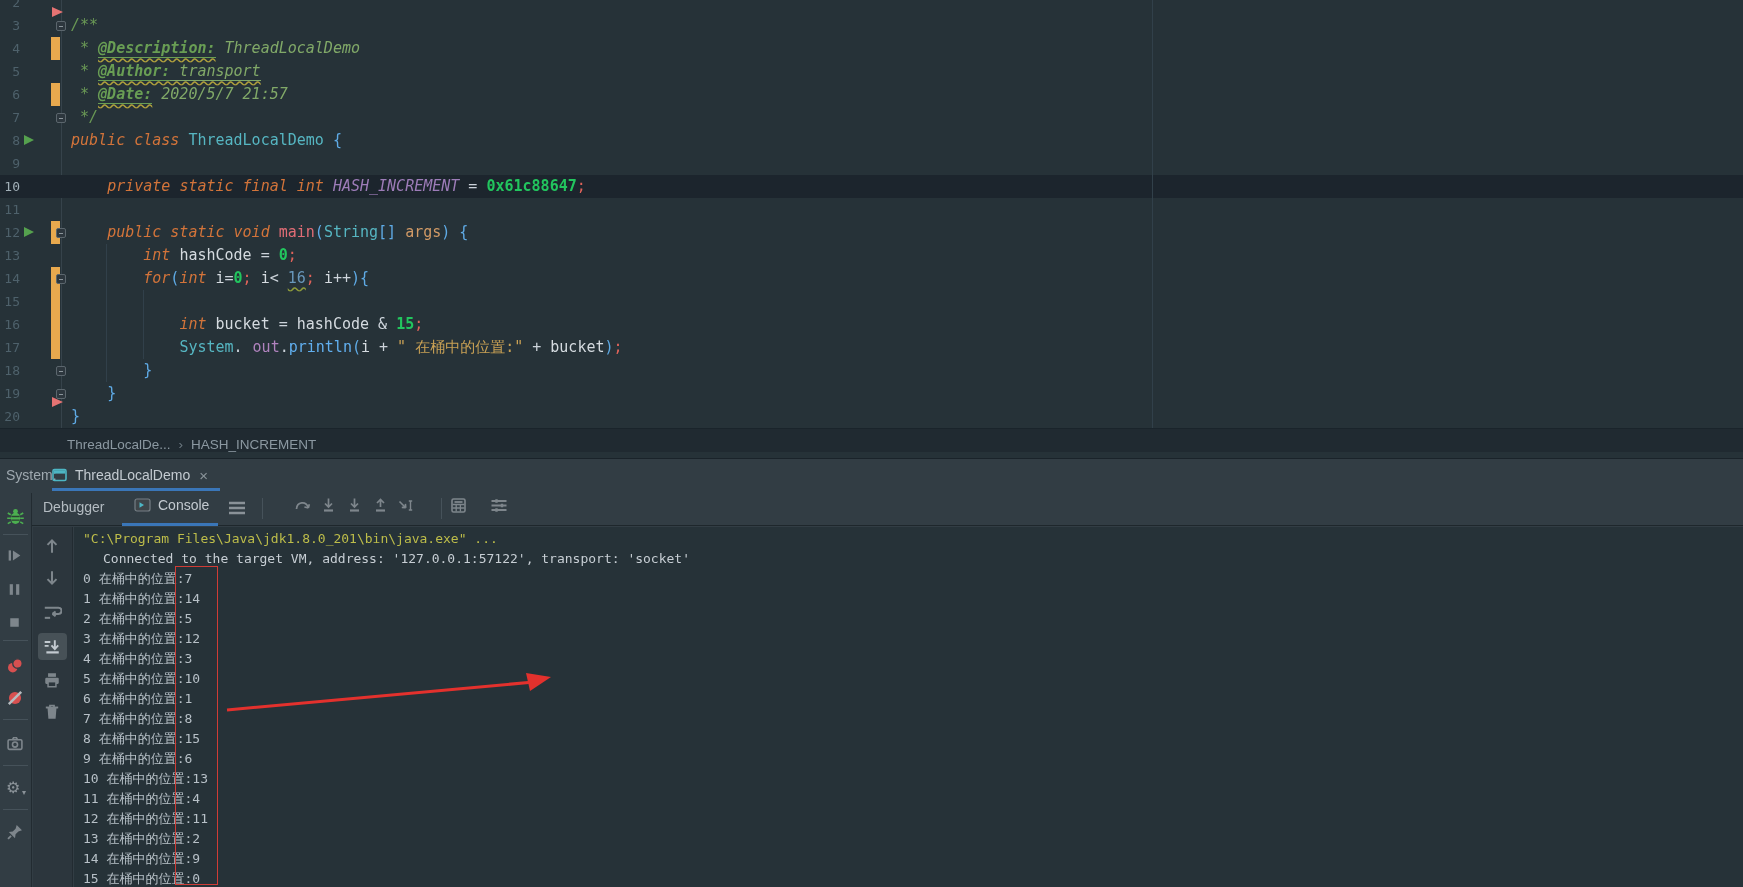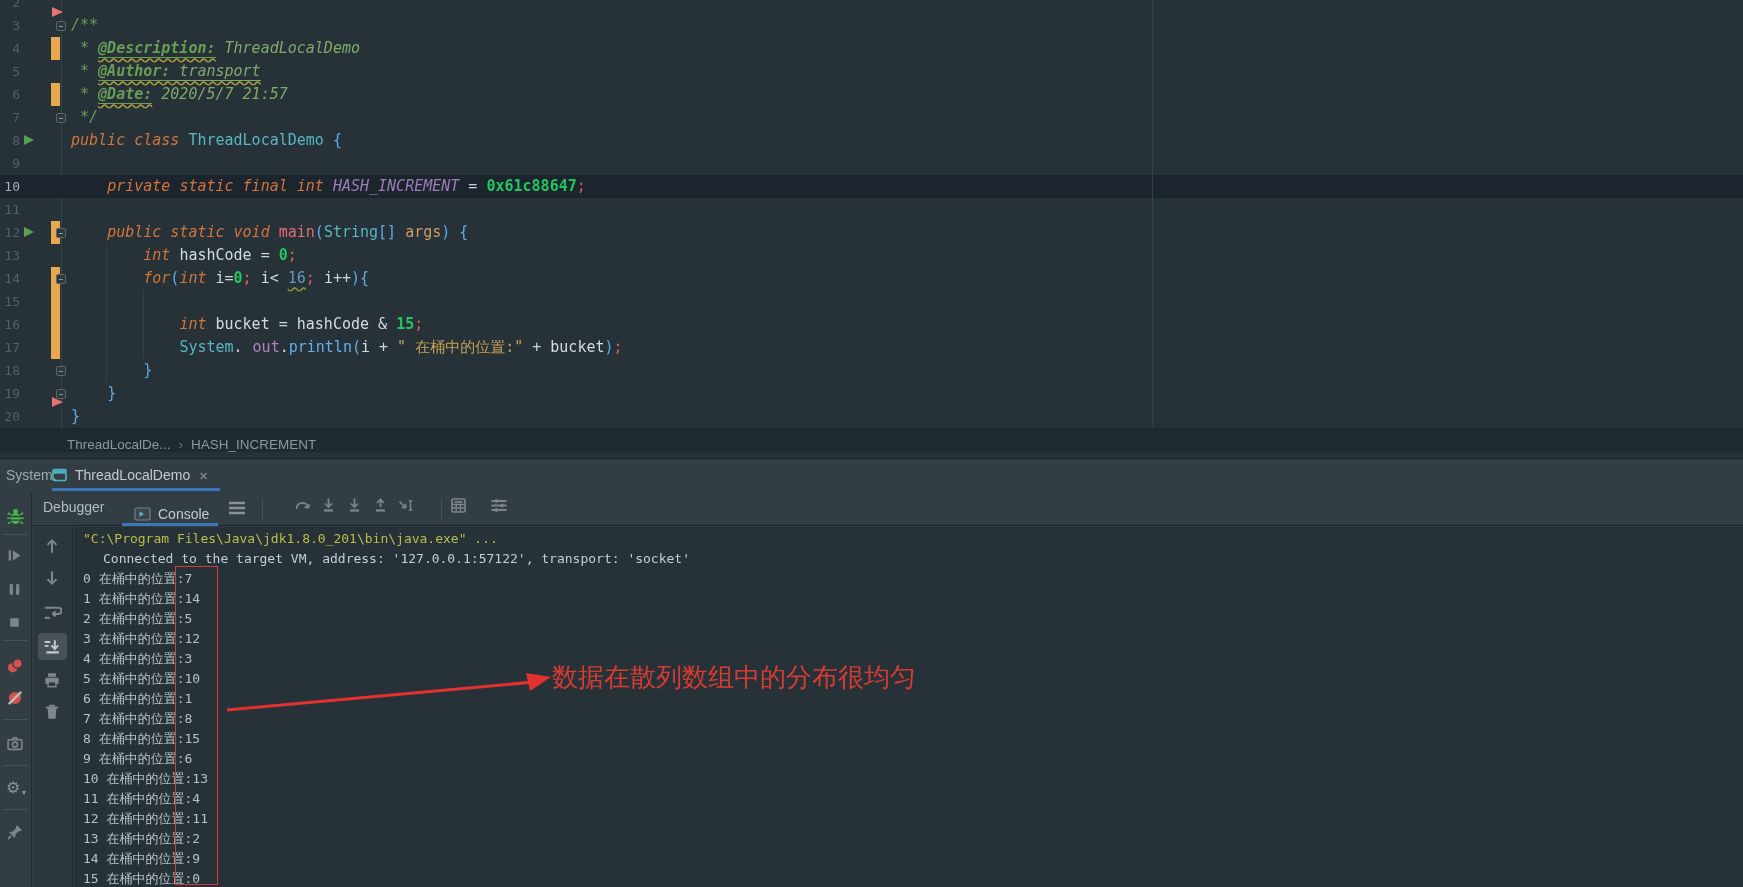--- a/index.html
+++ b/index.html
@@ -52,21 +52,21 @@
   #debug { position:absolute; left:0; top:458px; width:1743px; height:429px; background:#323d44; border-top:1px solid #1a232a; }
   #debug-header { position:absolute; left:0; top:0; width:100%; height:33px; }
   .debug-label { position:absolute; left:6px; top:8px; font-size:14px; color:#9fa9b0; }
   .session-tab { position:absolute; left:52px; top:2px; height:28px; display:flex; align-items:center; }
   .session-tab .title { margin-left:7px; font-size:14px; color:#c3cad0; }
   .session-tab .close { margin-left:9px; font-size:15px; color:#8a949a; }
   .session-underline { position:absolute; left:52px; top:29px; width:168px; height:3px; background:#3a76b8; }
 
   #debug-toolbar { position:absolute; left:0; top:34px; width:100%; height:33px; border-bottom:1px solid #1e272c; }
   .tab-debugger { position:absolute; left:43px; top:6px; font-size:14px; color:#b4bcc2;text-align:center; }
-  .tab-console  { position:absolute; left:134px; top:13px; display:flex; align-items:center; }
+  .tab-console  { position:absolute; left:134px; top:4px; display:flex; align-items:center; }
   .tab-console .lbl { margin-left:7px; font-size:14px; color:#c3cad0; }
   .console-underline { position:absolute; left:122px; top:30px; width:96px; height:3px; background:#3a76b8; }
   .tb-icon { position:absolute; top:4px; }
   .v-sep { position:absolute; top:5px; width:1px; height:21px; background:#46525a; }
 
   
   #left-strip { position:absolute; left:0; top:34px; width:32px; height:395px; background:#323d44; border-right:1px solid #222b31; }
   .strip-icon { position:absolute; left:6px; }
   .strip-sep { position:absolute; left:3px; width:25px; height:1px; background:#46525a; }
   #console-gutter { position:absolute; left:33px; top:68px; width:40px; height:361px; background:#2c363d; border-right:1px solid #222b31; }
@@ -350,15 +350,14 @@
     <div id="console">
       <div id="console-text"><div class="con-line con-cmd">"C:\Program Files\Java\jdk1.8.0_201\bin\java.exe" ...</div><div class="con-line con-sys">Connected to the target VM, address: '127.0.0.1:57122', transport: 'socket'</div><div class="con-line">0 在桶中的位置:7</div><div class="con-line">1 在桶中的位置:14</div><div class="con-line">2 在桶中的位置:5</div><div class="con-line">3 在桶中的位置:12</div><div class="con-line">4 在桶中的位置:3</div><div class="con-line">5 在桶中的位置:10</div><div class="con-line">6 在桶中的位置:1</div><div class="con-line">7 在桶中的位置:8</div><div class="con-line">8 在桶中的位置:15</div><div class="con-line">9 在桶中的位置:6</div><div class="con-line">10 在桶中的位置:13</div><div class="con-line">11 在桶中的位置:4</div><div class="con-line">12 在桶中的位置:11</div><div class="con-line">13 在桶中的位置:2</div><div class="con-line">14 在桶中的位置:9</div><div class="con-line">15 在桶中的位置:0</div></div>
     </div>
   </div>
 
   <div id="anno-rect"></div>
   <svg id="anno-arrow">
     <line x1="227" y1="710" x2="534" y2="682" stroke="#e3312d" stroke-width="3"></line>
     <polygon points="551,677 526,673 530,691" fill="#e3312d"></polygon>
   </svg>
-  <div id="anno-text" style="color: rgb(217, 58, 50);">数据在散列数组中的分布很均匀</div>
 
 </div>
 
 </body></html>

